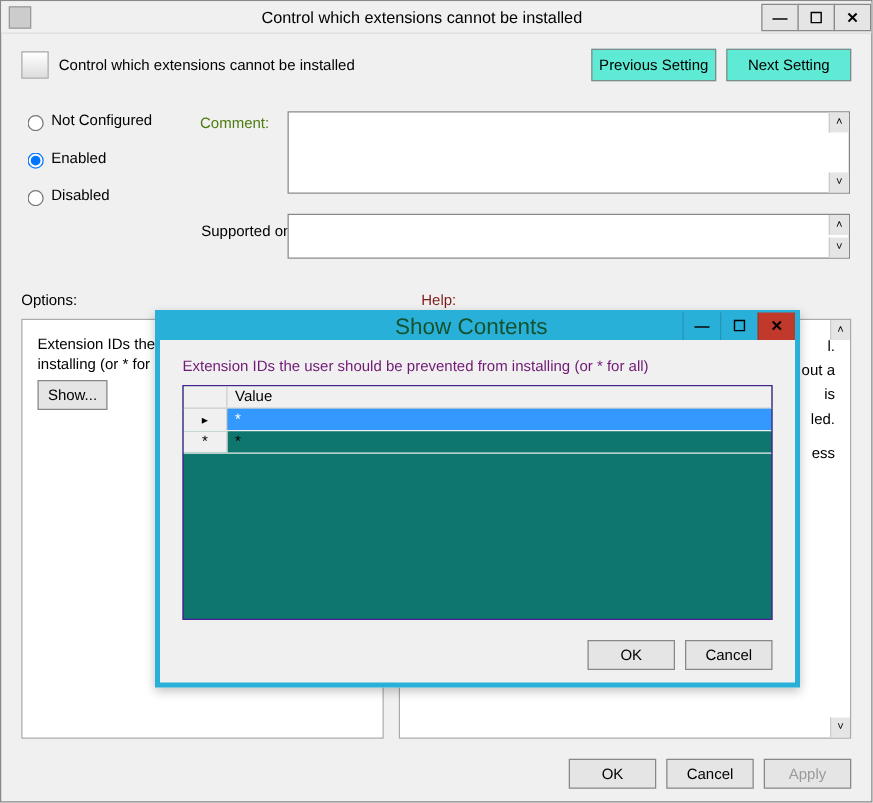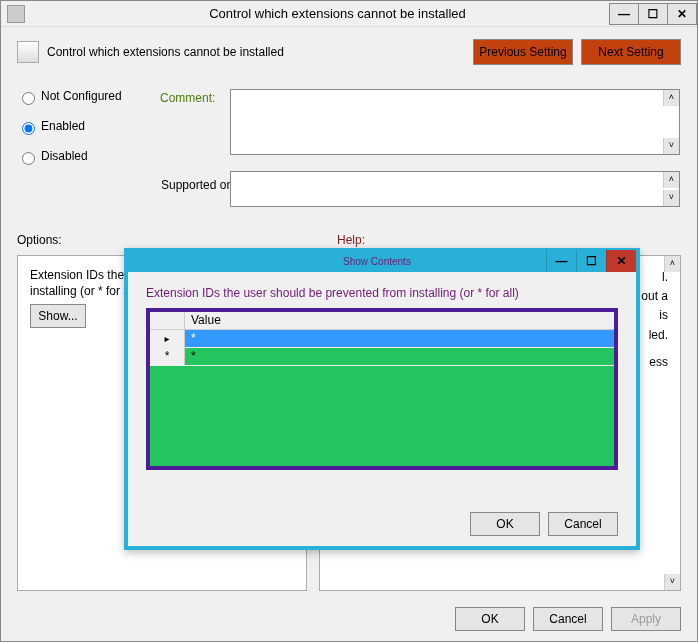--- a/index.html
+++ b/index.html
@@ -9,21 +9,21 @@
   .titlebar { height: 26px; background: #f0f0f0; display: flex; align-items: center; border-bottom: 1px solid #ddd; }
   .titlebar .app-icon { width: 18px; height: 18px; margin-left: 6px; background: #ccc; border: 1px solid #999; display:inline-block;}
   .titlebar .title { flex: 1; text-align: center; font-size: 13px; color: #000; padding-left: 40px; }
   .titlebar-buttons { display: flex; }
   .titlebar-buttons div { width: 30px; height: 22px; border: 1px solid #888; background: #e5e5e5; margin-left: -1px; display:flex; align-items:center; justify-content:center; font-weight:bold; }
   .titlebar-buttons .close { background: #e5e5e5; }
 
   .header-row { display:flex; align-items:center; padding:12px 16px 10px 16px; }
   .header-row .hicon { width:22px; height:22px; border:1px solid #aaa; background:linear-gradient(#fff,#ddd); margin-right:8px;}
   .header-row .htext { flex:1; color:#000; }
-  .header-row .nav-btn { width:100px; height:26px; border:1px solid #888; background:#c2410c; margin-left:8px; text-align:center; line-height:24px; }
+  .header-row .nav-btn { width:100px; height:26px; border:1px solid #888; background:#5eead4; margin-left:8px; text-align:center; line-height:24px; }
 
   .radio-col { position:absolute; left:16px; top:88px; }
   .radio-col label { display:block; margin-bottom:14px; color:#000;}
   .radio-col input { margin-right:6px; vertical-align:middle;}
 
   .comment-label { position:absolute; left:159px; top:90px; color:#4d7c0f;}
   .comment-box { position:absolute; left:229px; top:88px; width:450px; height:66px; background:#fff; border:1px solid #888;}
   .comment-box .scroll-up, .comment-box .scroll-down { position:absolute; right:0; width:16px; height:16px; background:#e5e5e5; border-left:1px solid #ccc; text-align:center; line-height:14px; font-size:9px;}
   .comment-box .scroll-up{top:0;} .comment-box .scroll-down{bottom:0;}
 
@@ -45,29 +45,29 @@
   .help-box .scroll-up{top:0;} .help-box .scroll-down{bottom:0;}
   .help-fragment { text-align:right; line-height:1.6;}
 
   .bottom-buttons { position:absolute; right:16px; bottom:10px; display:flex; gap:8px;}
   .btn { width:70px; height:24px; border:1px solid #888; background:#e5e5e5; text-align:center; line-height:22px;}
   .btn.disabled { color:#9a9a9a; }
 
   
   .modal { position:absolute; left:124px; top:248px; width:516px; height:302px; border:4px solid #29b0d8; background:#f0f0f0; box-shadow:0 3px 8px rgba(0,0,0,.25);}
   .modal-titlebar { height:22px; background:#29b0d8; display:flex; align-items:center; margin-top:-2px;}
-  .modal-titlebar .mtitle { flex:1; text-align:center; color:#701a75; font-size:10px; padding-left:80px;}
+  .modal-titlebar .mtitle { flex:1; text-align:center; color:#14532d; font-size:18px; padding-left:80px;}
   .modal-tb-buttons { display:flex; }
   .modal-tb-buttons div { width:30px; height:22px; display:flex; align-items:center; justify-content:center; font-weight:bold; border-left:1px solid rgba(0,0,0,.15);}
   .modal-tb-buttons .min,.modal-tb-buttons .max{background:#29b0d8;color:#000;}
   .modal-tb-buttons .mclose{background:#c0392b;color:#000;}
 
   .modal-body { padding:14px 18px 0 18px;}
   .modal-desc { color:#701a75; margin-bottom:8px;}
-  .grid { border:4px solid #4c1d95; background:#22c55e; height:162px; position:relative;}
+  .grid { border:1px solid #4c1d95; background:#0f766e; height:188px; position:relative;}
   .grid-header { display:flex; border-bottom:1px solid #ccc; background:#f0f0f0; height:18px;}
   .grid-header .rowhdr { width:35px; border-right:1px solid #ccc;}
   .grid-header .colhdr { flex:1; padding-left:6px; line-height:17px;}
   .grid-row { display:flex; height:18px; border-bottom:1px solid #eee;}
   .grid-row .rowhdr { width:35px; border-right:1px solid #ccc; background:#f0f0f0; text-align:center; line-height:17px;}
   .grid-row .cell { flex:1; padding-left:6px; line-height:17px;}
   .grid-row.selected .cell { background:#3399ff; color:#fff;}
   .grid-row.selected .rowhdr::before { content:"▸"; font-size:10px;}
 
   .modal-buttons { position:absolute; right:18px; bottom:10px; display:flex; gap:8px;}

